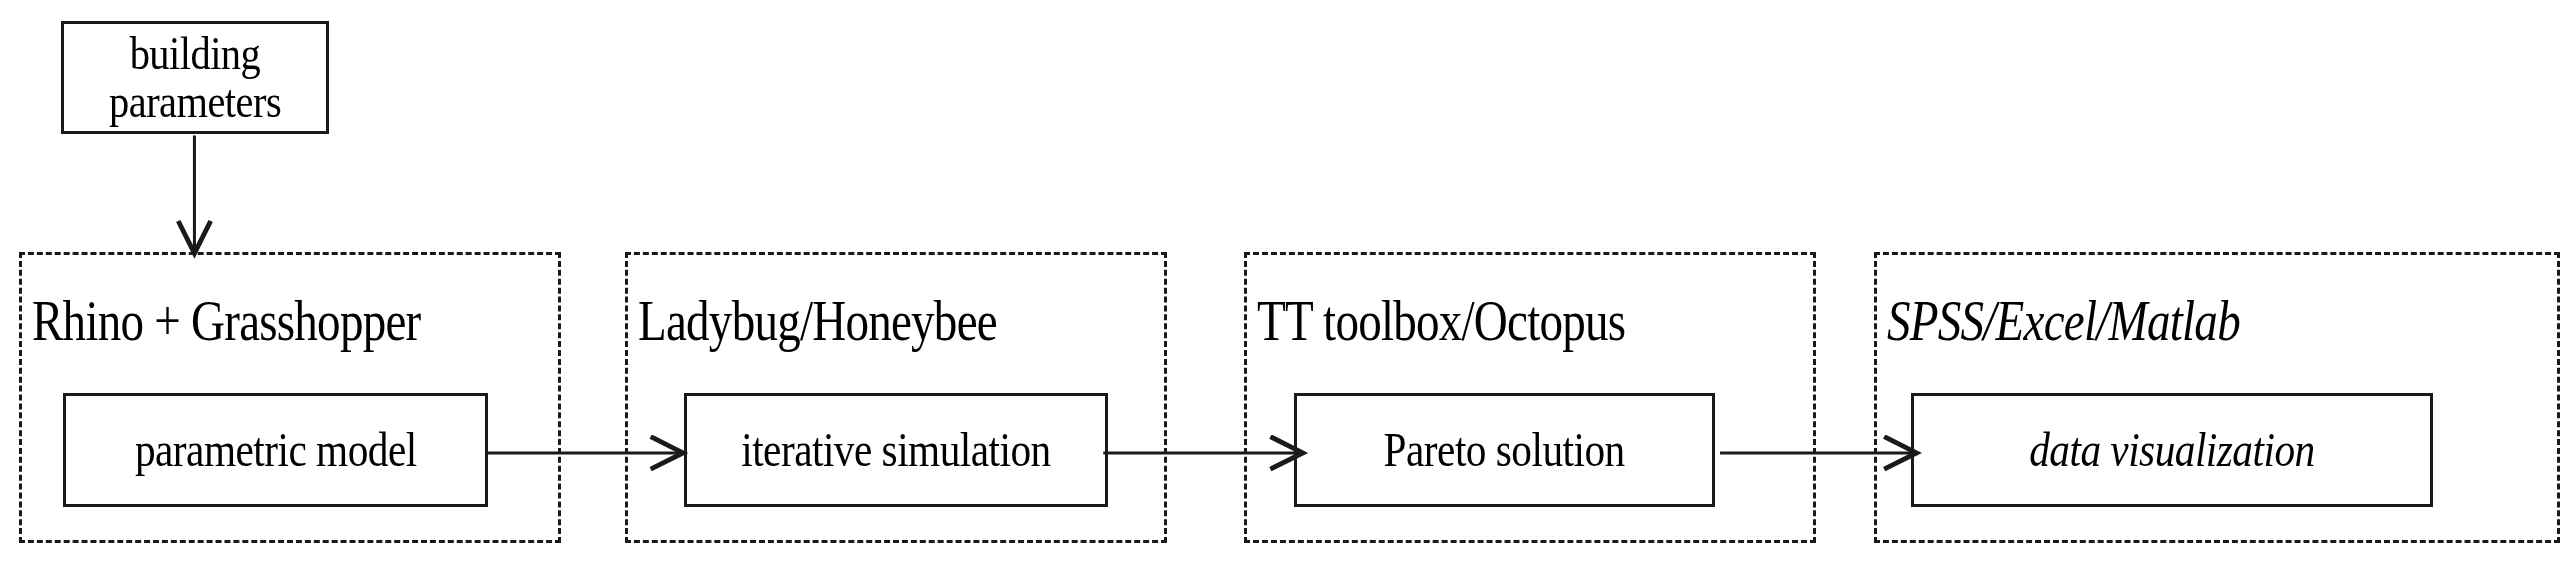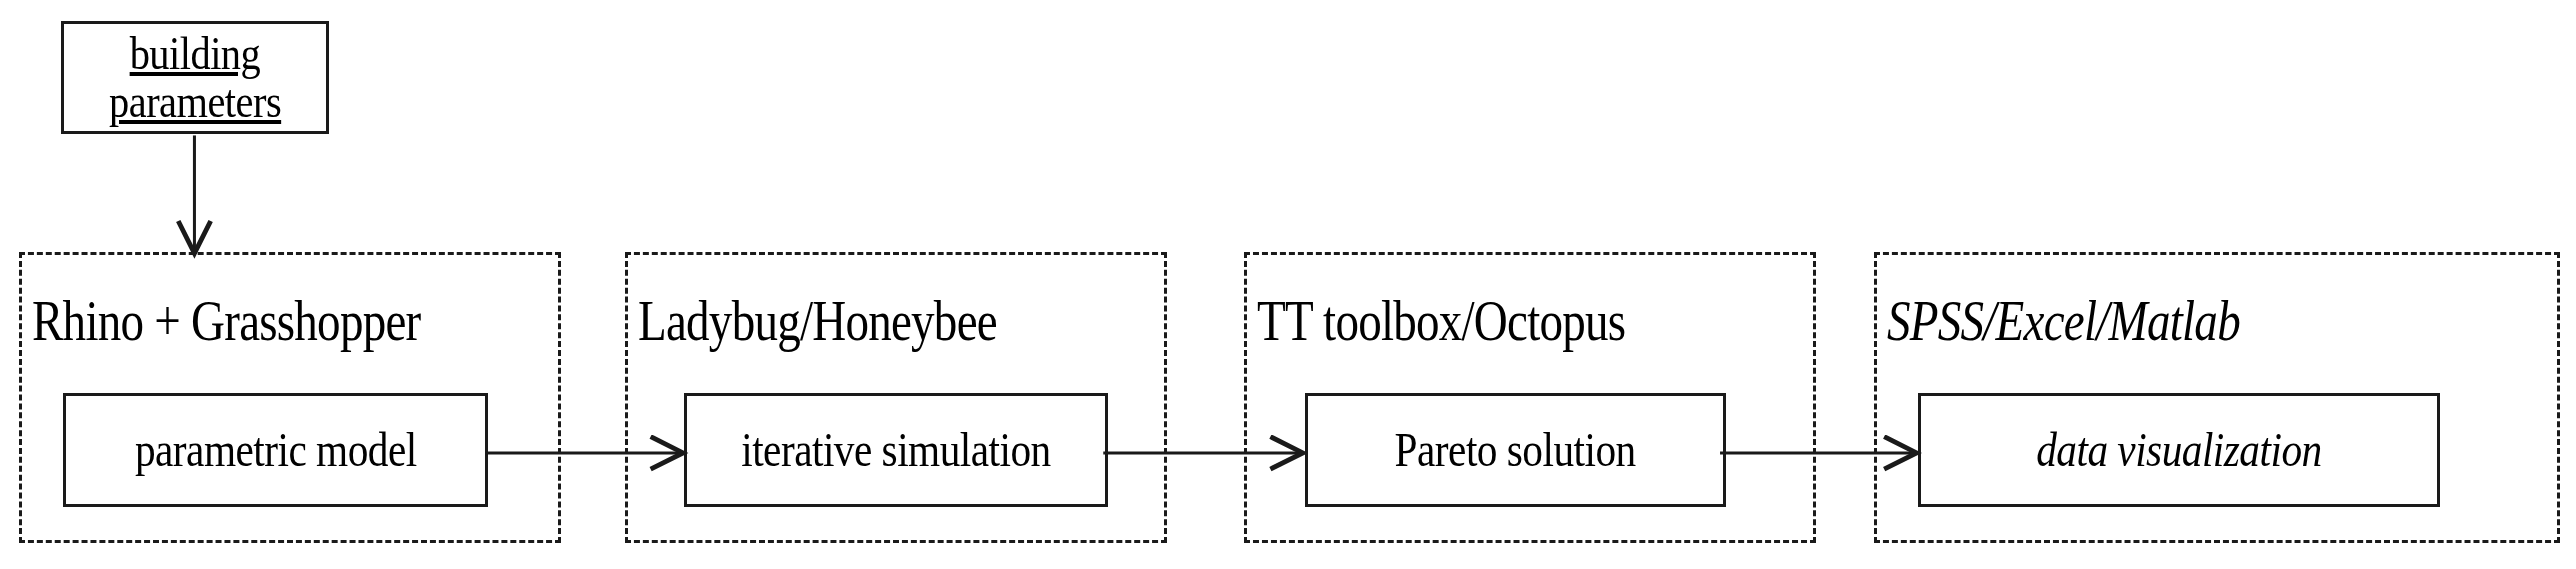--- a/index.html
+++ b/index.html
@@ -32,21 +32,20 @@
     width: 268px;
     height: 113px;
     border: 3px solid #1a1a1a;
     box-sizing: border-box;
     background: #ffffff;
     display: flex;
     flex-direction: column;
     align-items: center;
     justify-content: center;
     line-height: 1.02;
-    text-decoration: underline;
   }
   .source-box .line {
     display: block;
     font-size: 47px;
     letter-spacing: -0.6px;
     transform: scaleX(0.86);
     white-space: nowrap;
   }
 
   
@@ -121,28 +120,28 @@
 
   <div class="abs stage-panel" style="left:625px; width:542px;">
     <div class="stage-caption">Ladybug/Honeybee</div>
     <div class="process-box" style="left:56px; width:424px;">
       <span class="plabel">iterative simulation</span>
     </div>
   </div>
 
   <div class="abs stage-panel" style="left:1244px; width:572px;text-decoration:underline;">
     <div class="stage-caption">TT toolbox/Octopus</div>
-    <div class="process-box" style="left:58px; width:421px;">
+    <div class="process-box" style="left:47px; width:421px;">
       <span class="plabel">Pareto solution</span>
     </div>
   </div>
 
   <div class="abs stage-panel" style="left:1874px; width:686px;font-style:italic;">
     <div class="stage-caption">SPSS/Excel/Matlab</div>
-    <div class="process-box" style="left:41px; width:522px;">
+    <div class="process-box" style="left:34px; width:522px;">
       <span class="plabel">data visualization</span>
     </div>
   </div>
 
   <svg id="connector-layer" viewBox="0 0 4257 941">
     <defs>
       <marker id="open-arrow" markerWidth="14" markerHeight="14" refX="11" refY="6" orient="auto" markerUnits="strokeWidth">
         <path d="M 2,1 L 12,6 L 2,11" fill="none" stroke="#1a1a1a" stroke-width="1.6" stroke-linecap="square"></path>
       </marker>
     </defs>

